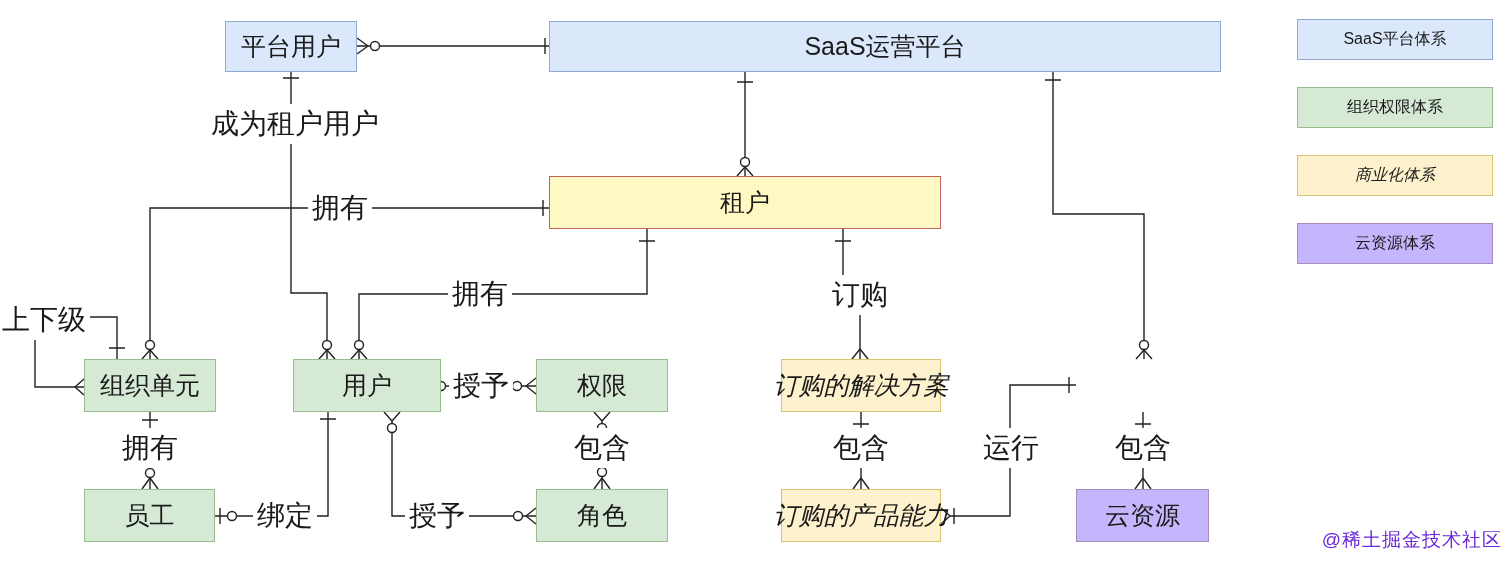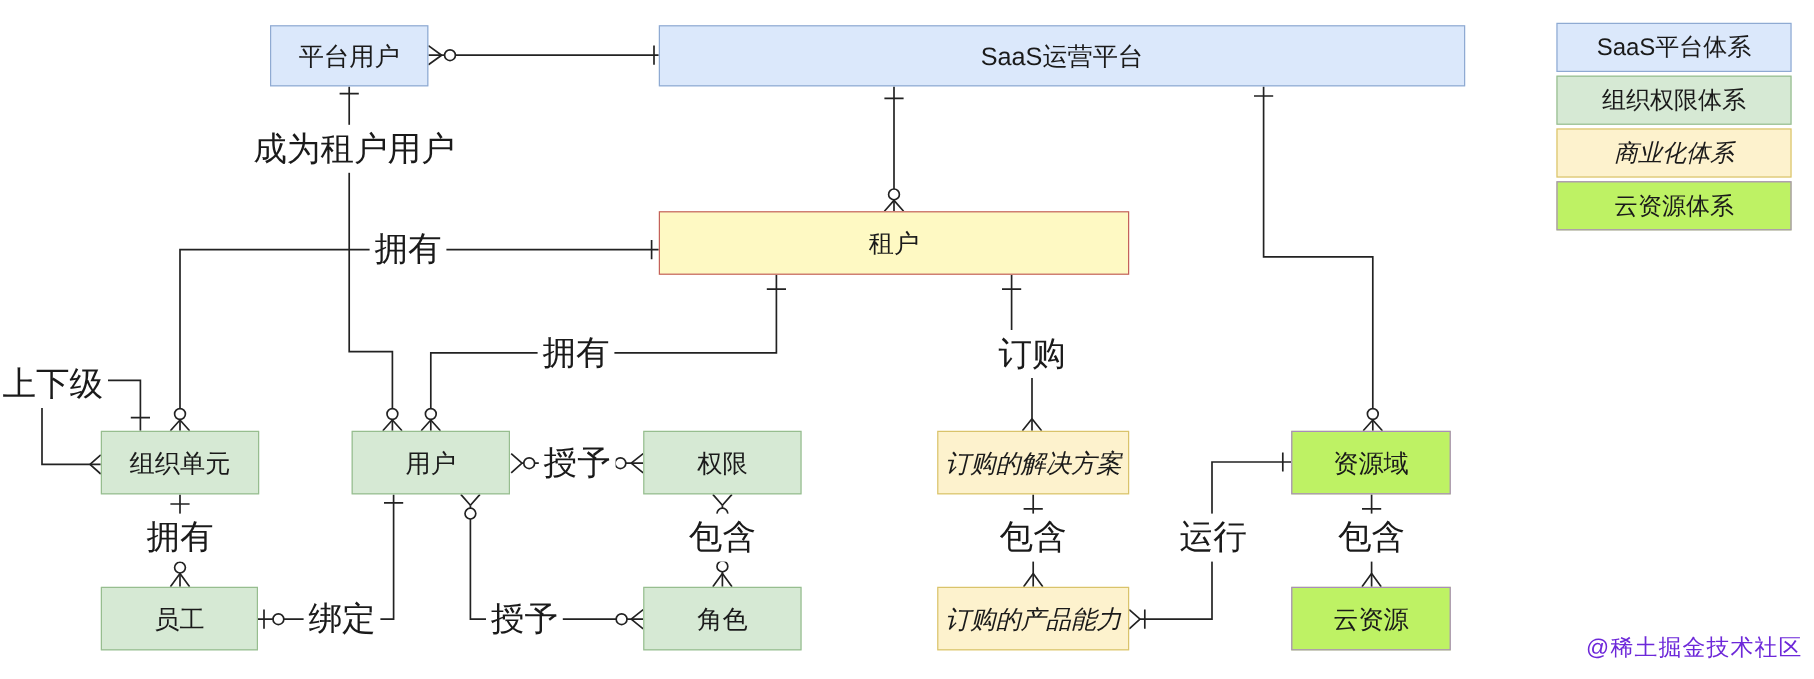--- a/index.html
+++ b/index.html
@@ -2,31 +2,31 @@
 <html><head>
 <meta charset="utf-8">
 <style>
   html,body{margin:0;padding:0;background:#fff;}
   .canvas{position:relative;width:1512px;height:566px;background:#ffffff;overflow:hidden;
           font-family:"Liberation Sans","DejaVu Sans",sans-serif;color:#1a1a1a;}
   svg.wires{position:absolute;left:0;top:0;z-index:1;}
   .ln{stroke:#222222;stroke-width:1.4;fill:none;}
   .dot{fill:#ffffff;stroke:#222222;stroke-width:1.4;}
   .entity{position:absolute;display:flex;align-items:center;justify-content:center;
-          border:1.5px solid #888;box-sizing:border-box;font-size:21px;z-index:2;
+          border:1.5px solid #888;box-sizing:border-box;font-size:25px;z-index:2;
           white-space:nowrap;}
   .c-blue{background:#dbe8fb;border-color:#8faad2;}
   .c-green{background:#d6e9d4;border-color:#97bd8f;}
   .c-yellow{background:#fdf2cd;border-color:#d9c36b;font-style:italic;}
   .c-red{background:#fef9c3;border-color:#c4615c;}
-  .c-purple{background:#bef264;border-color:#a98bbc;}
+  .c-purple{background:#c4b5fd;border-color:#a98bbc;}
   .elabel{position:absolute;transform:translate(-50%,-50%);background:#ffffff;
           padding:1px 4px;font-size:28px;white-space:nowrap;z-index:3;}
   .legend{position:absolute;left:1297px;top:19px;width:196px;z-index:2;}
-  .legend .entity{position:relative;width:196px;height:41px;margin-bottom:3px;font-size:20px;}
+  .legend .entity{position:relative;width:196px;height:41px;margin-bottom:27px;font-size:16px;}
   .watermark{position:absolute;right:10px;top:527px;font-size:19px;color:#6d28d9;
              letter-spacing:1px;z-index:2;}
 </style>
 </head>
 <body>
 
 <div class="canvas">
 
   <svg class="wires" width="1512" height="566" viewBox="0 0 1512 566">
 
@@ -123,24 +123,23 @@
       <path class="ln" d="M1143,412 V489"></path>
       <path class="ln" d="M1135,424 H1151 M1135,489 L1143,478 M1151,489 L1143,478"></path>
     </g>
   </svg>
 
   <div class="entity c-blue" style="left:225px;top:21px;width:132px;height:51px">平台用户</div>
   <div class="entity c-blue" style="left:549px;top:21px;width:672px;height:51px">SaaS运营平台</div>
   <div class="entity c-red" style="left:549px;top:176px;width:392px;height:53px">租户</div>
 
   <div class="entity c-green" style="left:84px;top:359px;width:132px;height:53px">组织单元</div>
-  <div class="entity c-green" style="left:293px;top:359px;width:132px;height:53px">用户</div>
+  <div class="entity c-green" style="left:293px;top:359px;width:148px;height:53px">用户</div>
   <div class="entity c-green" style="left:536px;top:359px;width:132px;height:53px">权限</div>
   <div class="entity c-yellow" style="left:781px;top:359px;width:160px;height:53px">订购的解决方案</div>
-  <div class="entity c-purple" style="left:1076px;top:359px;width:133px;height:53px">资源域</div>
 
   <div class="entity c-green" style="left:84px;top:489px;width:131px;height:53px">员工</div>
   <div class="entity c-green" style="left:536px;top:489px;width:132px;height:53px">角色</div>
   <div class="entity c-yellow" style="left:781px;top:489px;width:160px;height:53px">订购的产品能力</div>
   <div class="entity c-purple" style="left:1076px;top:489px;width:133px;height:53px">云资源</div>
 
   <div class="elabel" style="left:295px;top:124px">成为租户用户</div>
   <div class="elabel" style="left:340px;top:208px">拥有</div>
   <div class="elabel" style="left:480px;top:294px">拥有</div>
   <div class="elabel" style="left:860px;top:295px">订购</div>

